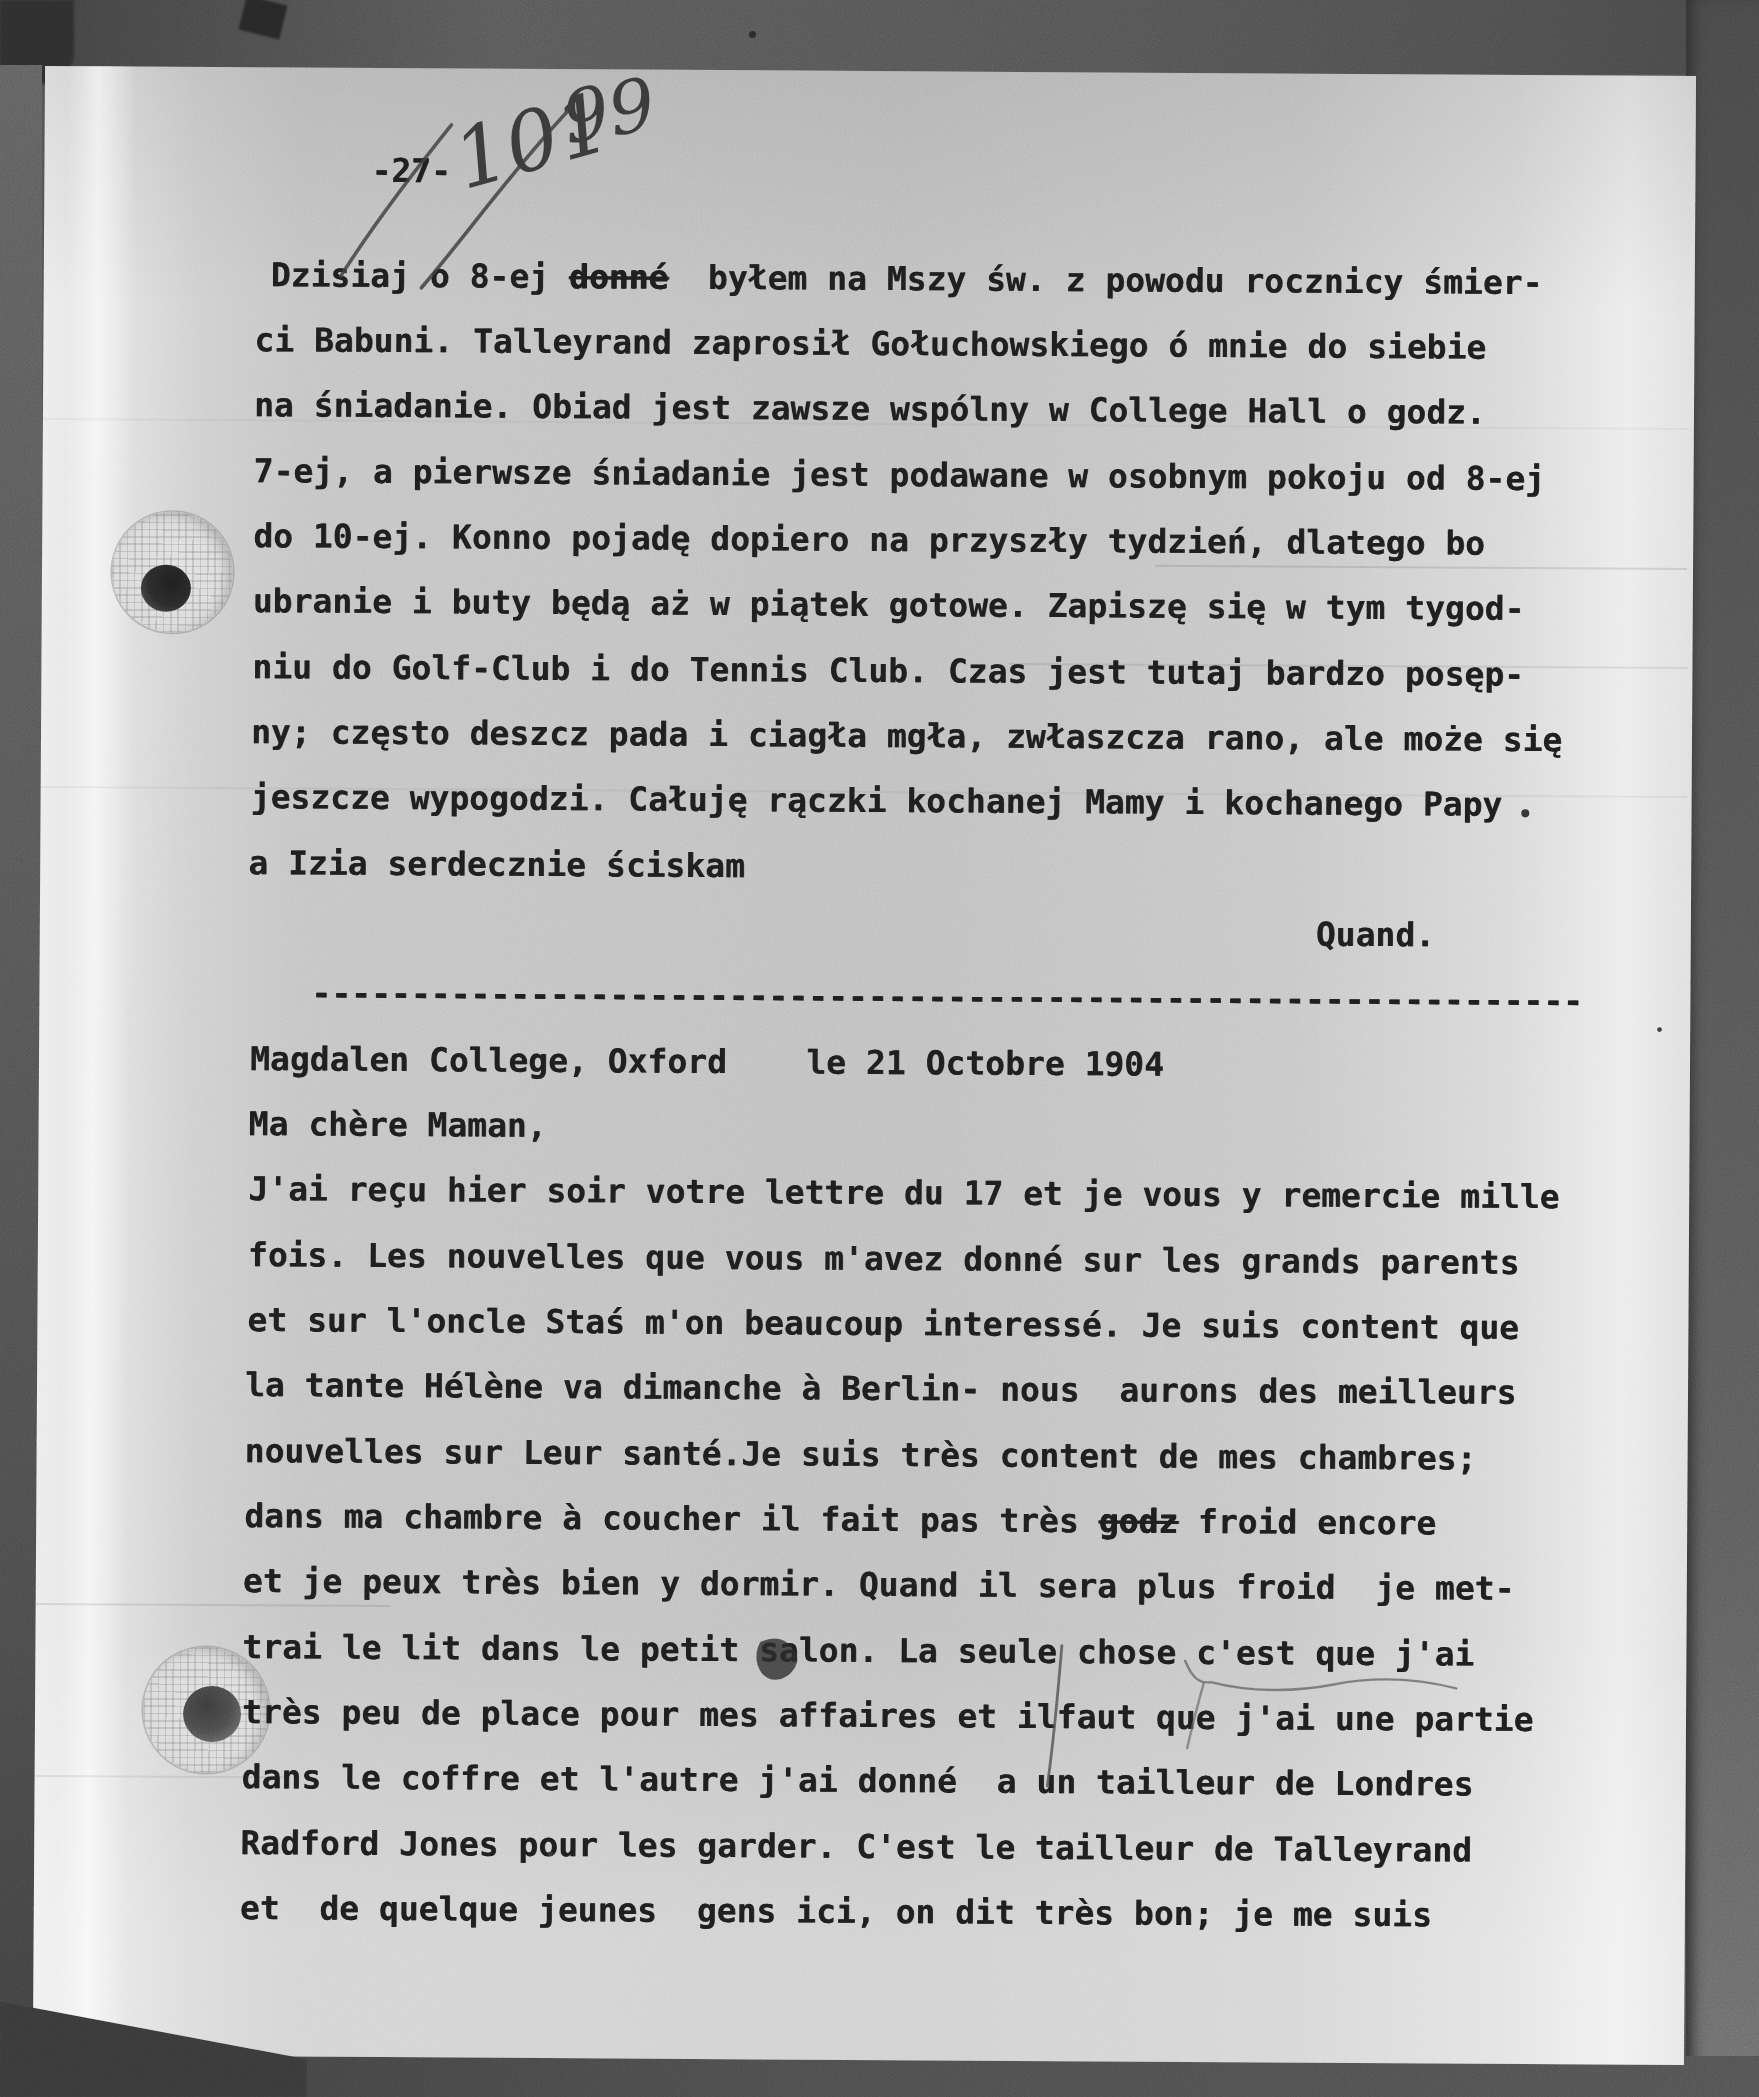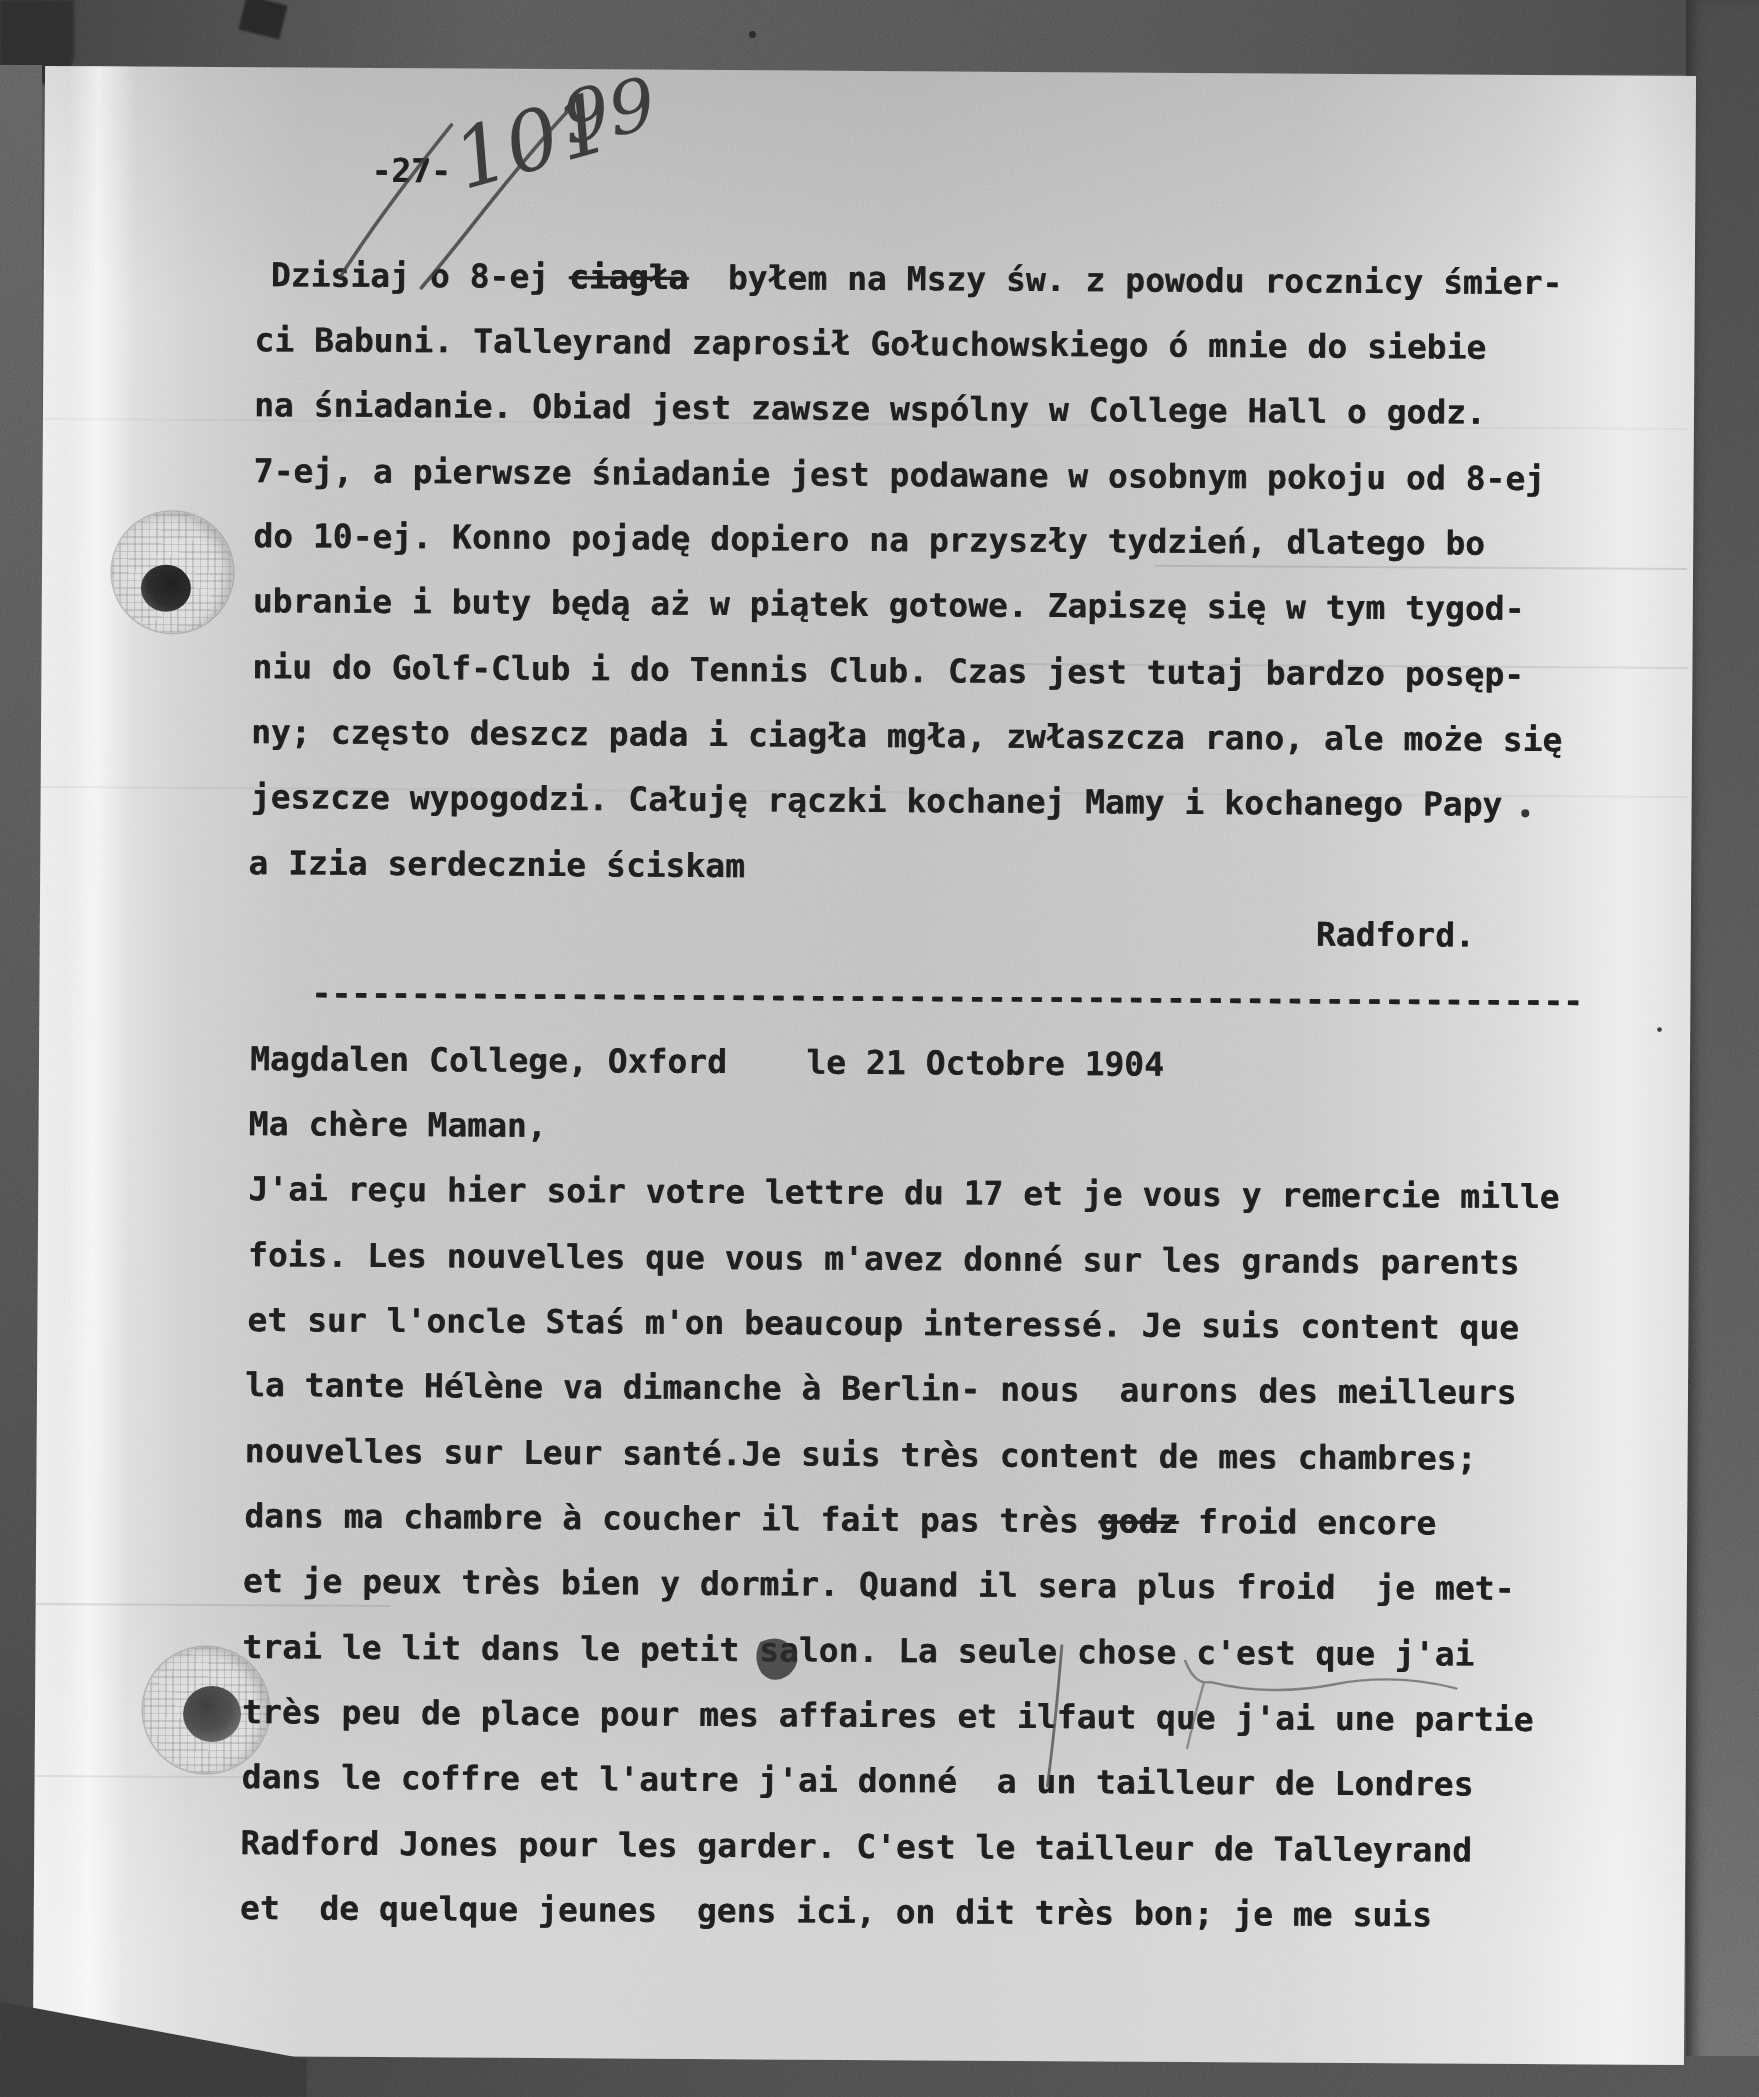--- a/index.html
+++ b/index.html
@@ -81,32 +81,32 @@
       <div class="hole" style="left:29px;top:53px;width:50px;height:47px;
         background:radial-gradient(circle at 62% 38%,#1e1e1e 0%,#2a2a2a 55%,#4c4c4c 88%,rgba(80,80,80,0) 100%);"></div>
     </div>
     <div class="ring" style="left:108px;top:1580px;width:126px;height:126px;">
       <div class="hole" style="left:40px;top:39px;width:58px;height:56px;
         background:radial-gradient(circle at 40% 35%,#3b3b3b 0%,#4a4a4a 50%,#6a6a6a 85%,rgba(110,110,110,0) 100%);"></div>
     </div>
 
     <div class="tline" style="left:327px;top:81px;">-27-</div>
 
-    <div class="tline" style="left:227px;top:186px;"><span>Dzisiaj o 8-ej </span><span class="struck">ciagła</span><span>  byłem na Mszy św. z powodu rocznicy śmier-</span></div>
+    <div class="tline" style="left:227px;top:186px;"><span>Dzisiaj o 8-ej </span><span class="struck">donné</span><span>  byłem na Mszy św. z powodu rocznicy śmier-</span></div>
     <div class="tline" style="left:211px;top:251px;">ci Babuni. Talleyrand zaprosił Gołuchowskiego ó mnie do siebie</div>
     <div class="tline" style="left:211px;top:316px;">na śniadanie. Obiad jest zawsze wspólny w College Hall o godz.</div>
     <div class="tline" style="left:211px;top:382px;">7-ej, a pierwsze śniadanie jest podawane w osobnym pokoju od 8-ej</div>
     <div class="tline" style="left:211px;top:447px;">do 10-ej. Konno pojadę dopiero na przyszły tydzień, dlatego bo</div>
     <div class="tline" style="left:211px;top:512px;">ubranie i buty będą aż w piątek gotowe. Zapiszę się w tym tygod-</div>
     <div class="tline" style="left:211px;top:578px;">niu do Golf-Club i do Tennis Club. Czas jest tutaj bardzo posęp-</div>
     <div class="tline" style="left:210px;top:643px;">ny; często deszcz pada i ciagła mgła, zwłaszcza rano, ale może się</div>
     <div class="tline" style="left:210px;top:708px;">jeszcze wypogodzi. Całuję rączki kochanej Mamy i kochanego Papy</div>
     <div class="tline" style="left:208px;top:774px;">a Izia serdecznie ściskam</div>
 
-    <div class="tline" style="left:1276px;top:839px;">Radford.</div>
+    <div class="tline" style="left:1276px;top:839px;">Quand.</div>
 
     <div class="tline" style="left:272px;top:904px;">----------------------------------------------------------------</div>
 
     <div class="tline" style="left:211px;top:970px;">Magdalen College, Oxford    le 21 Octobre 1904</div>
     <div class="tline" style="left:210px;top:1035px;">Ma chère Maman,</div>
     <div class="tline" style="left:210px;top:1100px;">J'ai reçu hier soir votre lettre du 17 et je vous y remercie mille</div>
     <div class="tline" style="left:210px;top:1166px;">fois. Les nouvelles que vous m'avez donné sur les grands parents</div>
     <div class="tline" style="left:210px;top:1231px;">et sur l'oncle Staś m'on beaucoup interessé. Je suis content que</div>
     <div class="tline" style="left:208px;top:1296px;">la tante Hélène va dimanche à Berlin- nous  aurons des meilleurs</div>
     <div class="tline" style="left:208px;top:1362px;">nouvelles sur Leur santé.Je suis très content de mes chambres;</div>

